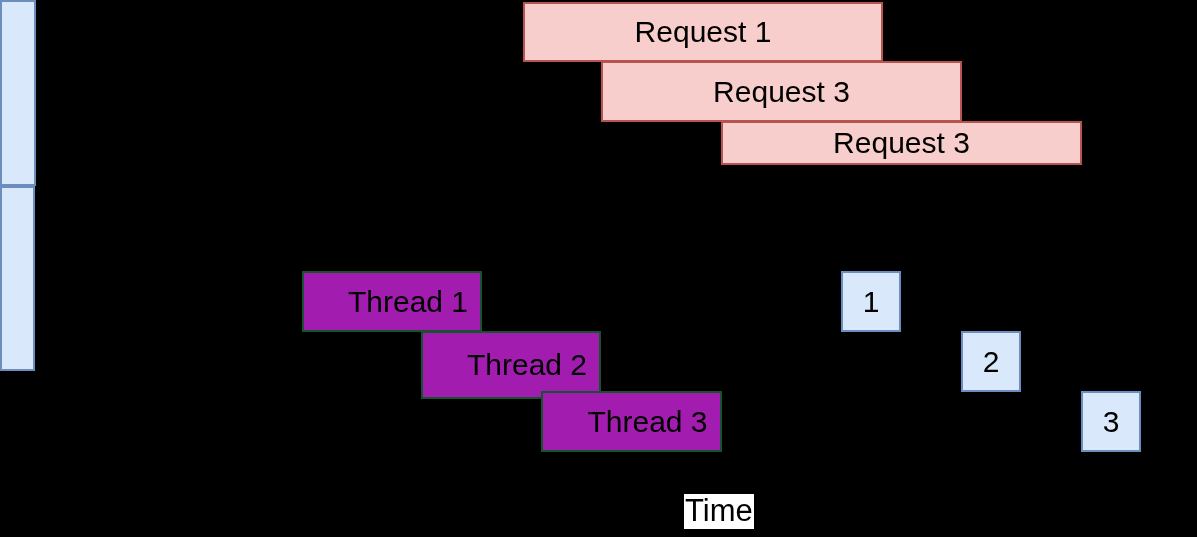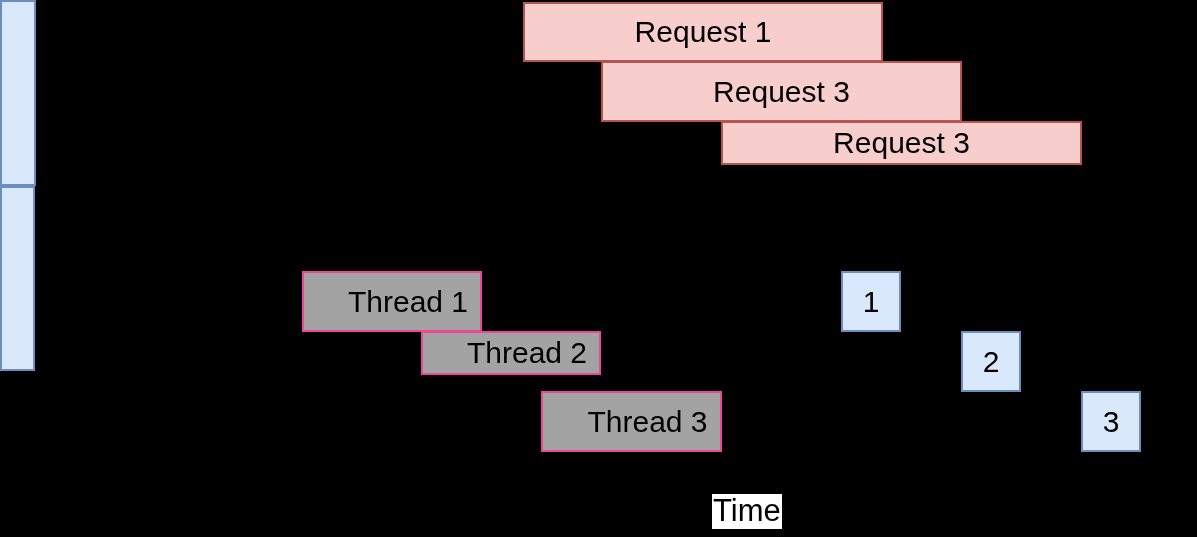--- a/index.html
+++ b/index.html
@@ -24,43 +24,42 @@
     color: #000000;
     line-height: 1;
     white-space: nowrap;
   }
   .req {
     background: #f8cecc;
     border: 2px solid #b85450;
     font-size: 30px;
   }
   .thr {
-    background: #a3a3a3;
-    border: 2px solid #ec4899;
+    background: #a21caf;
+    border: 2px solid #14532d;
     font-size: 30px;
     padding-left: 32px;
   }
   .num {
     background: #dae8fc;
     border: 2px solid #6c8ebf;
     font-size: 30px;
   }
   .bar {
     background: #dae8fc;
     border: 2px solid #6c8ebf;
   }
   .timelabel {
     position: absolute;
     background: #ffffff;
     color: #000000;
     font-size: 31px;
     line-height: 1.12;
     padding: 0 1px;
     white-space: nowrap;
-    margin-left: 28px;
   }
 </style>
 </head>
 <body>
 
 <div id="canvas">
 
   <div class="box req" style="left:482px; top:2px; width:360px; height:60px;margin-left:41px;">
     <span>Request 1</span>
   </div>
@@ -69,21 +68,21 @@
   </div>
   <div class="box req" style="left:721px; top:121px; width:361px; height:44px;">
     <span>Request 3</span>
   </div>
 
   <div class="bar" style="left:271px; top:271px; width:32px; height:182px;"></div>
 
   <div class="box thr" style="left:302px; top:271px; width:180px; height:61px;">
     <span>Thread 1</span>
   </div>
-  <div class="box thr" style="left:421px; top:331px; width:180px; height:44px;">
+  <div class="box thr" style="left:421px; top:331px; width:180px; height:68px;">
     <span>Thread 2</span>
   </div>
   <div class="box thr" style="left:541px; top:391px; width:181px; height:61px;align-items:center;">
     <span>Thread 3</span>
   </div>
 
   <div class="box num" style="left:841px; top:271px; width:60px; height:61px;">
     <span>1</span>
   </div>
   <div class="box num" style="left:961px; top:331px; width:60px; height:61px;">

